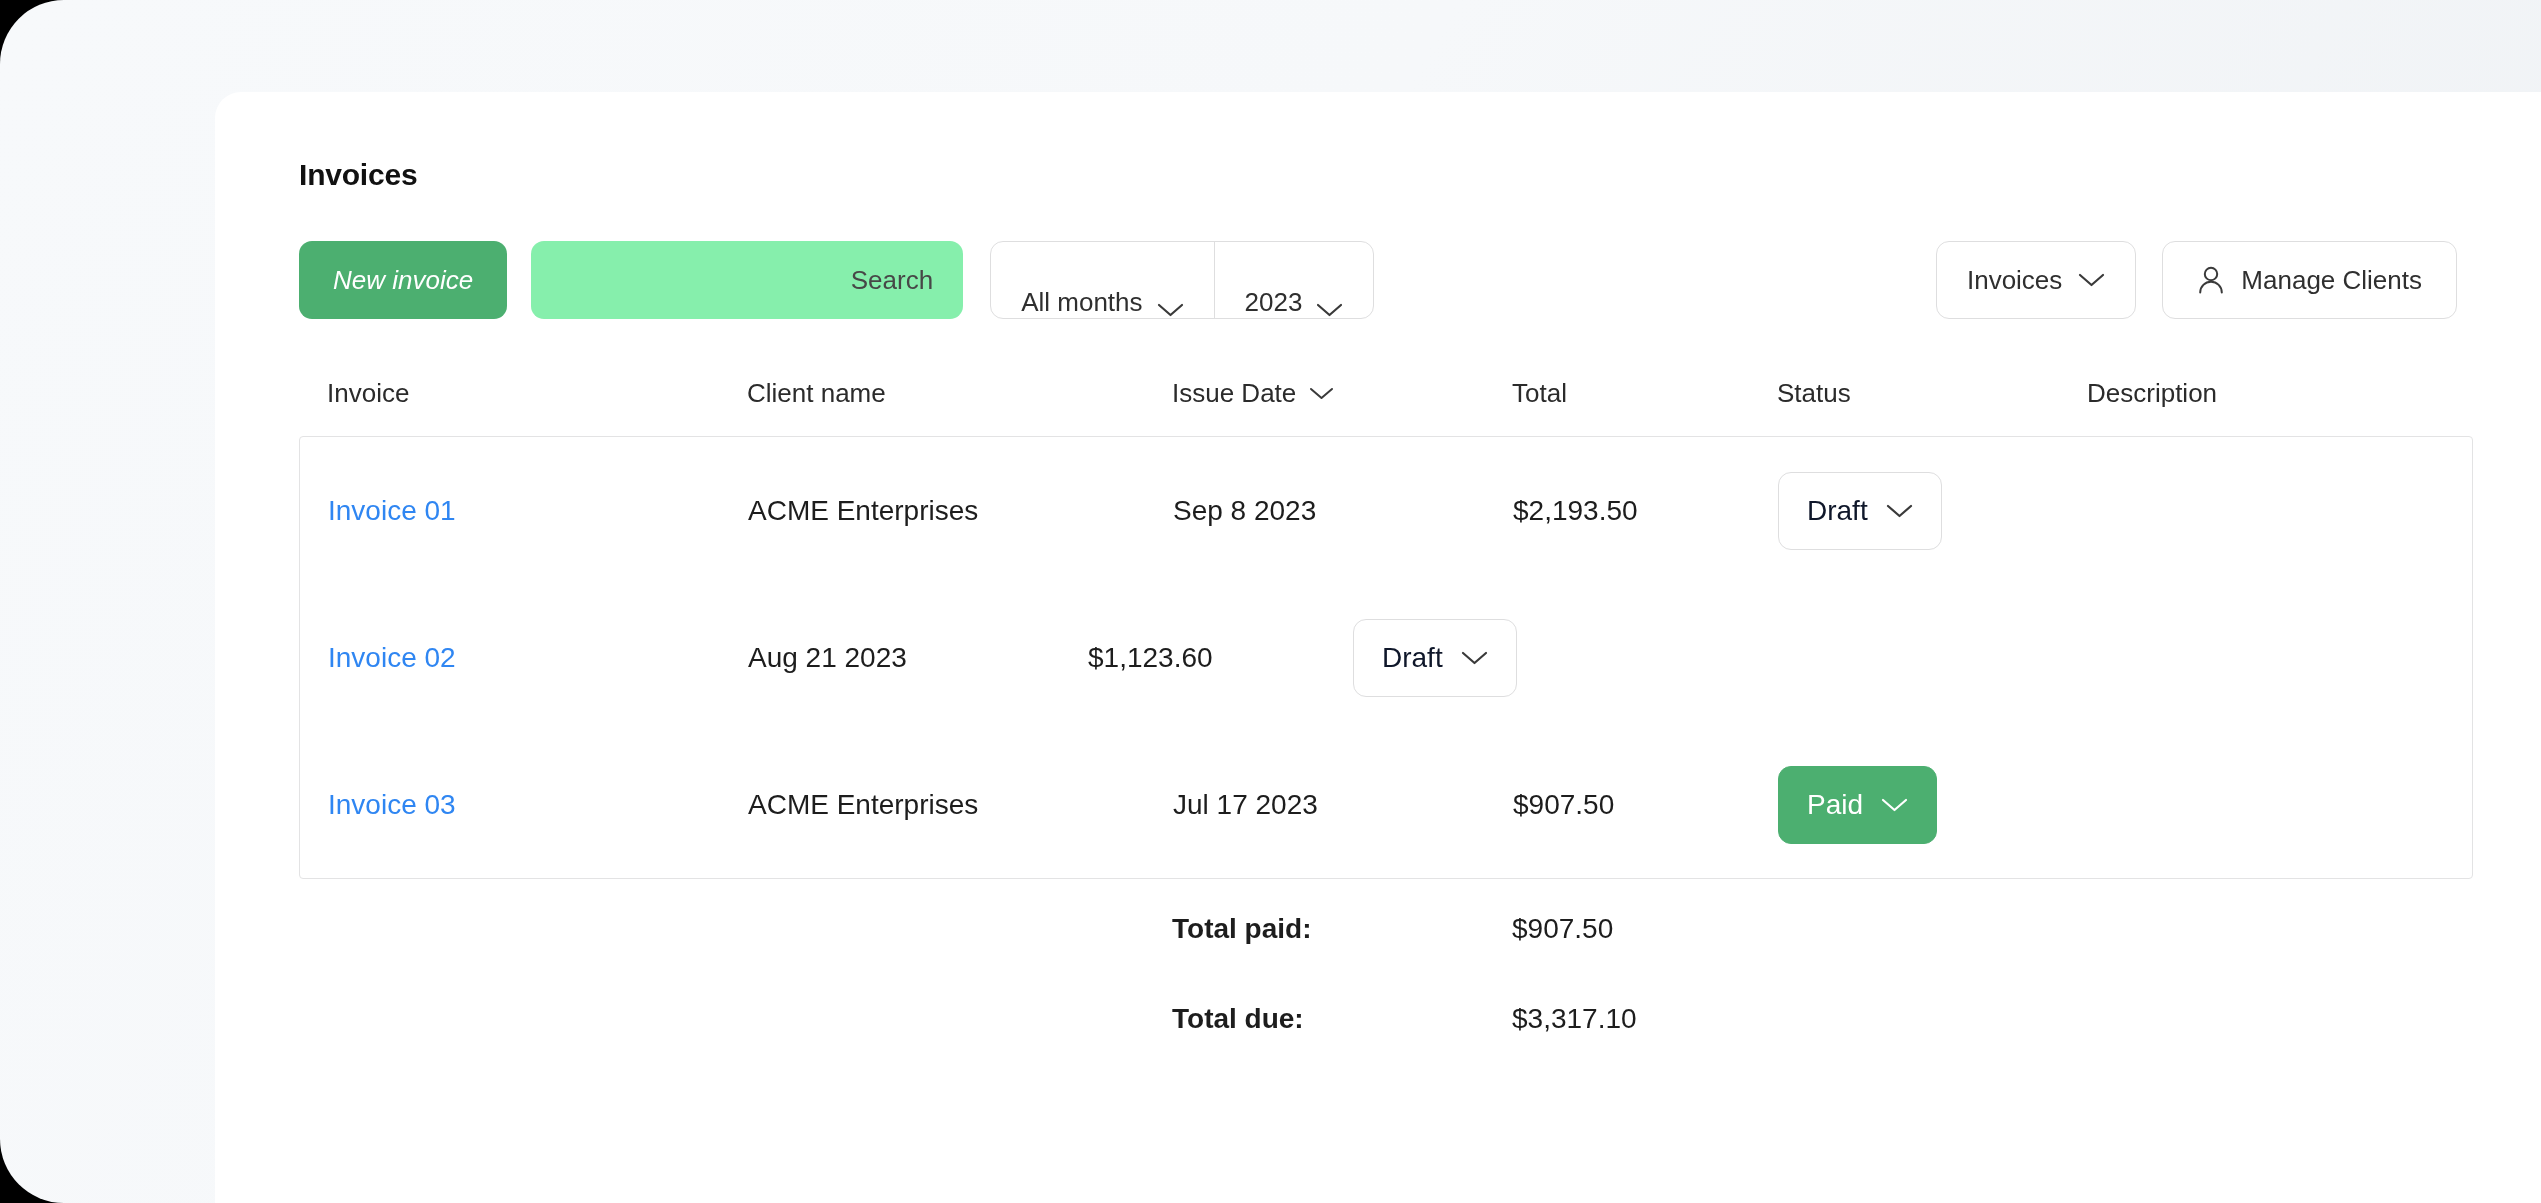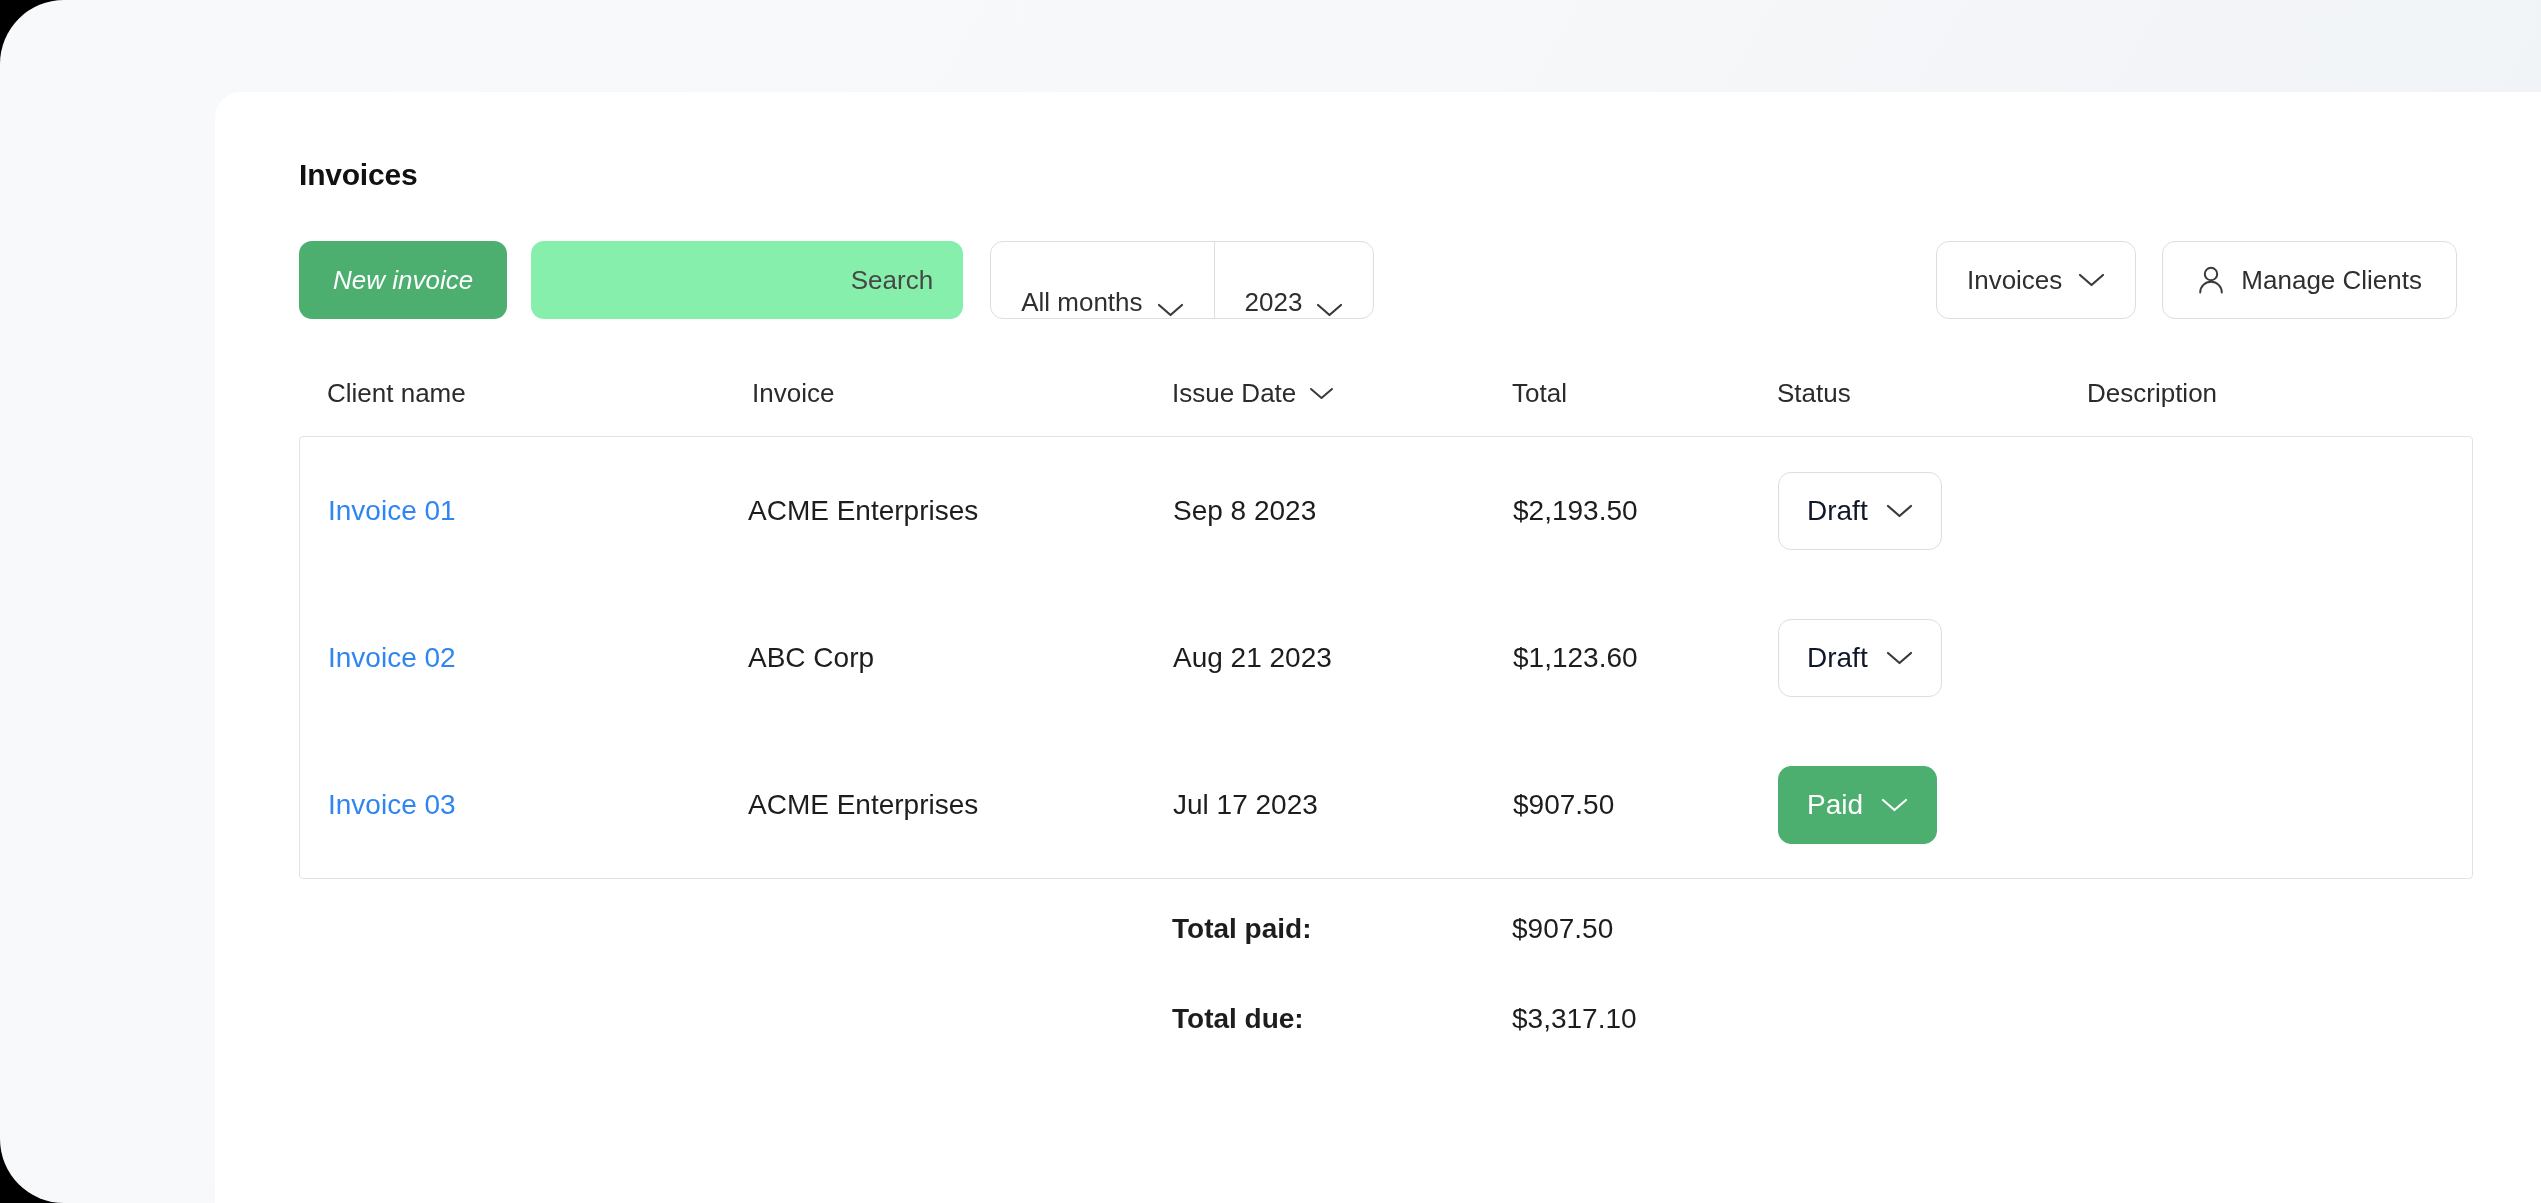--- a/index.html
+++ b/index.html
@@ -267,22 +267,22 @@
           </svg>
         </span>
         <span>Manage Clients</span>
       </button>
 
     </div>
 
     <div id="table-wrap">
 
       <div class="thead">
+        <div class="th col-invoice">Invoice</div>
         <div class="th col-client">Client name</div>
-        <div class="th col-invoice">Invoice</div>
         <div class="th col-date">
           <span>Issue Date</span>
           <span class="chev">
             <svg viewBox="0 0 27 16">
                 <path d="M3 4 L13.5 13 L24 4" fill="none" stroke="#3a3a3a" stroke-width="2" stroke-linecap="round" stroke-linejoin="round"></path>
               </svg>
           </span>
         </div>
         <div class="th col-total">Total</div>
         <div class="th col-status">Status</div>
@@ -308,21 +308,20 @@
               </span>
             </button>
           </div>
           <div class="td col-desc"></div>
         </div>
 
         <div class="trow">
           <div class="td col-invoice">
             <a class="invoice-link">Invoice 02</a>
           </div>
-          <div class="td col-client">ABC Corp</div>
           <div class="td col-date">Aug 21 2023</div>
           <div class="td col-total">$1,123.60</div>
           <div class="td col-status">
             <button class="status-pill">
               <span>Draft</span>
               <span class="chev">
                 <svg viewBox="0 0 27 16">
                     <path d="M2 3 L13.5 13 L25 3" fill="none" stroke="#3a3a3a" stroke-width="2.2" stroke-linecap="round" stroke-linejoin="round"></path>
                   </svg>
               </span>

